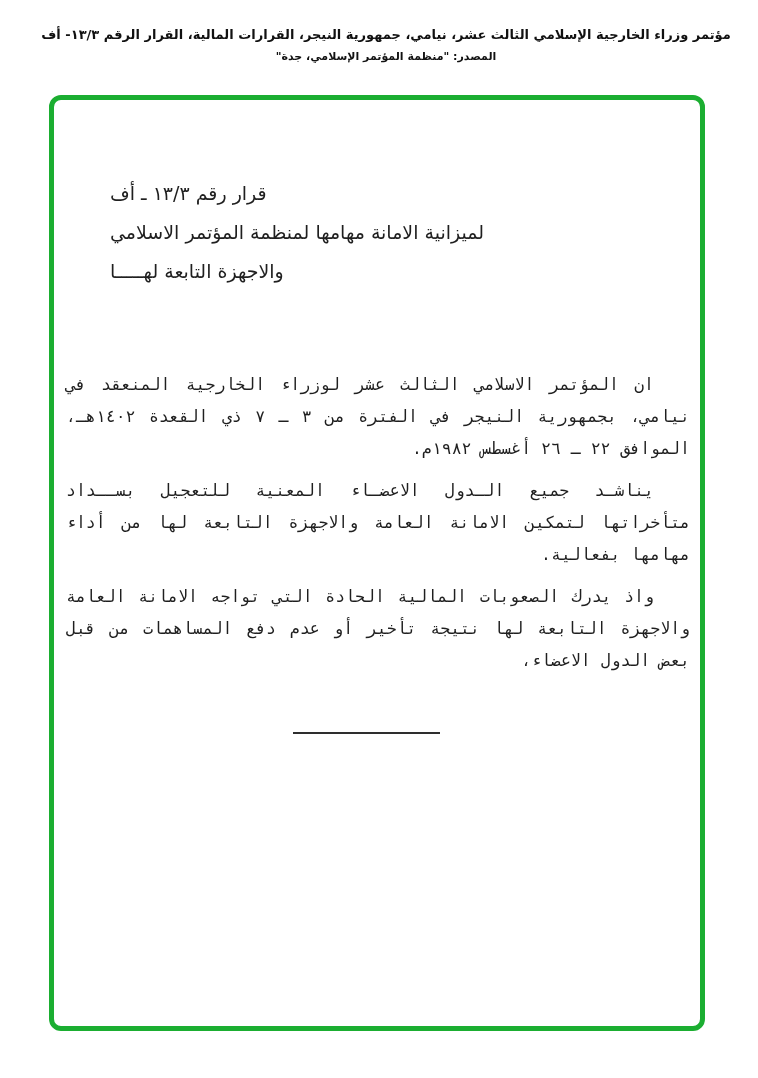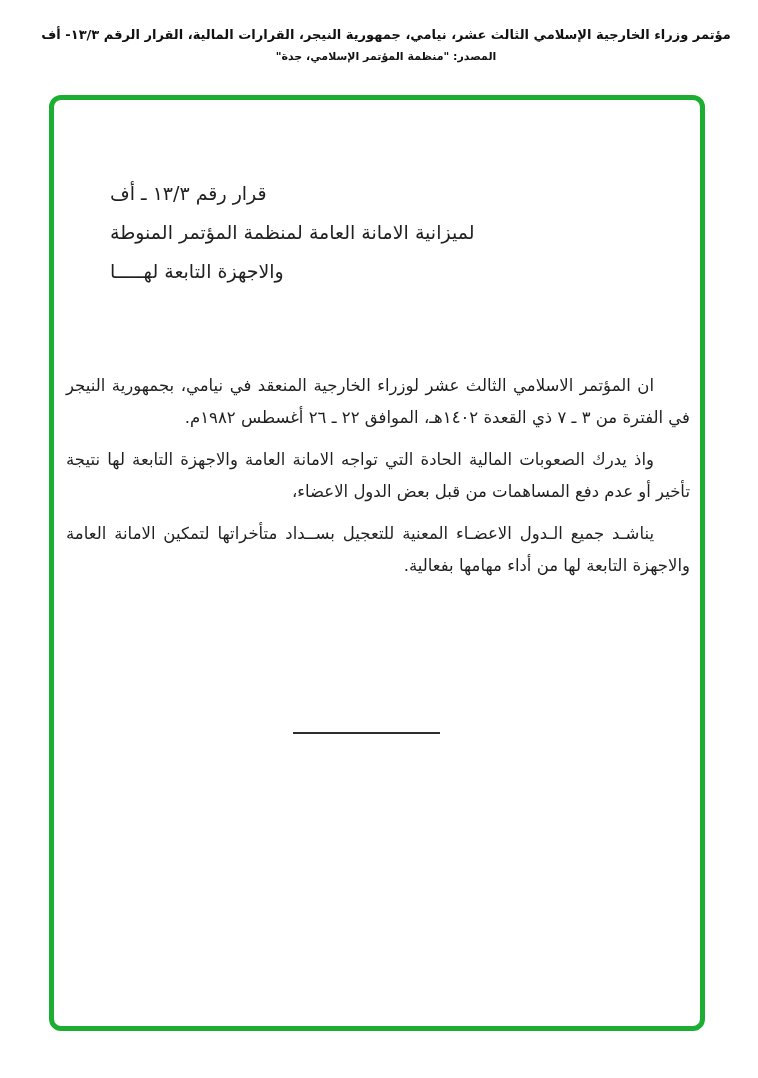--- a/index.html
+++ b/index.html
@@ -71,20 +71,21 @@
   .body-block {
     position: absolute;
     top: 370px;
     left: 66px;
     width: 624px;
     direction: rtl;
     text-align: justify;
     font-size: 16.5px;
     line-height: 32px;
     color: var(--ink);
+    font-family: Liberation Mono, monospace;
   }
   .body-block p {
     margin: 0 0 10px 0;
     text-indent: 36px;
   }
   
   .separator {
     position: absolute;
     left: 293px;
     top: 732px;
@@ -100,25 +101,25 @@
 
   <div class="citation">
     <div class="line1">مؤتمر وزراء الخارجية الإسلامي الثالث عشر، نيامي، جمهورية النيجر، القرارات المالية، القرار الرقم ١٣/٣- أف</div>
     <div class="line2">المصدر:  "منظمة المؤتمر الإسلامي، جدة"</div>
   </div>
 
   <div class="frame"></div>
 
   <div class="title-block">
     <div class="t-line">قرار رقم ١٣/٣ ـ أف</div>
-    <div class="t-line">لميزانية الامانة العامة لمنظمة المؤتمر المنوطة</div>
+    <div class="t-line">لميزانية الامانة مهامها لمنظمة المؤتمر الاسلامي</div>
     <div class="t-line">والاجهزة التابعة لهـــــا</div>
   </div>
 
   <div class="body-block">
     <p>ان المؤتمر الاسلامي الثالث عشر لوزراء الخارجية المنعقد في نيامي، بجمهورية النيجر في الفترة من ٣ ـ ٧ ذي القعدة ١٤٠٢هـ، الموافق ٢٢ ـ ٢٦ أغسطس ١٩٨٢م.</p>
+    <p>يناشـد جميع الـدول الاعضـاء المعنية للتعجيل بســداد متأخراتها لتمكين الامانة العامة والاجهزة التابعة لها من أداء مهامها بفعالية.</p>
     <p>واذ يدرك الصعوبات المالية الحادة التي تواجه الامانة العامة والاجهزة التابعة لها نتيجة تأخير أو عدم دفع المساهمات من قبل بعض الدول الاعضاء،</p>
-    <p>يناشـد جميع الـدول الاعضـاء المعنية للتعجيل بســداد متأخراتها لتمكين الامانة العامة والاجهزة التابعة لها من أداء مهامها بفعالية.</p>
   </div>
 
   <div class="separator"></div>
 
 </div>
 
 </body></html>

